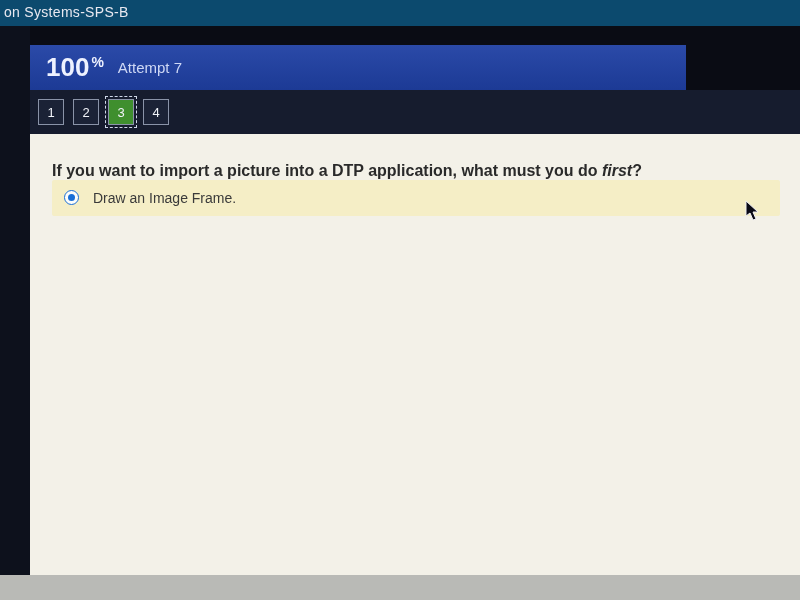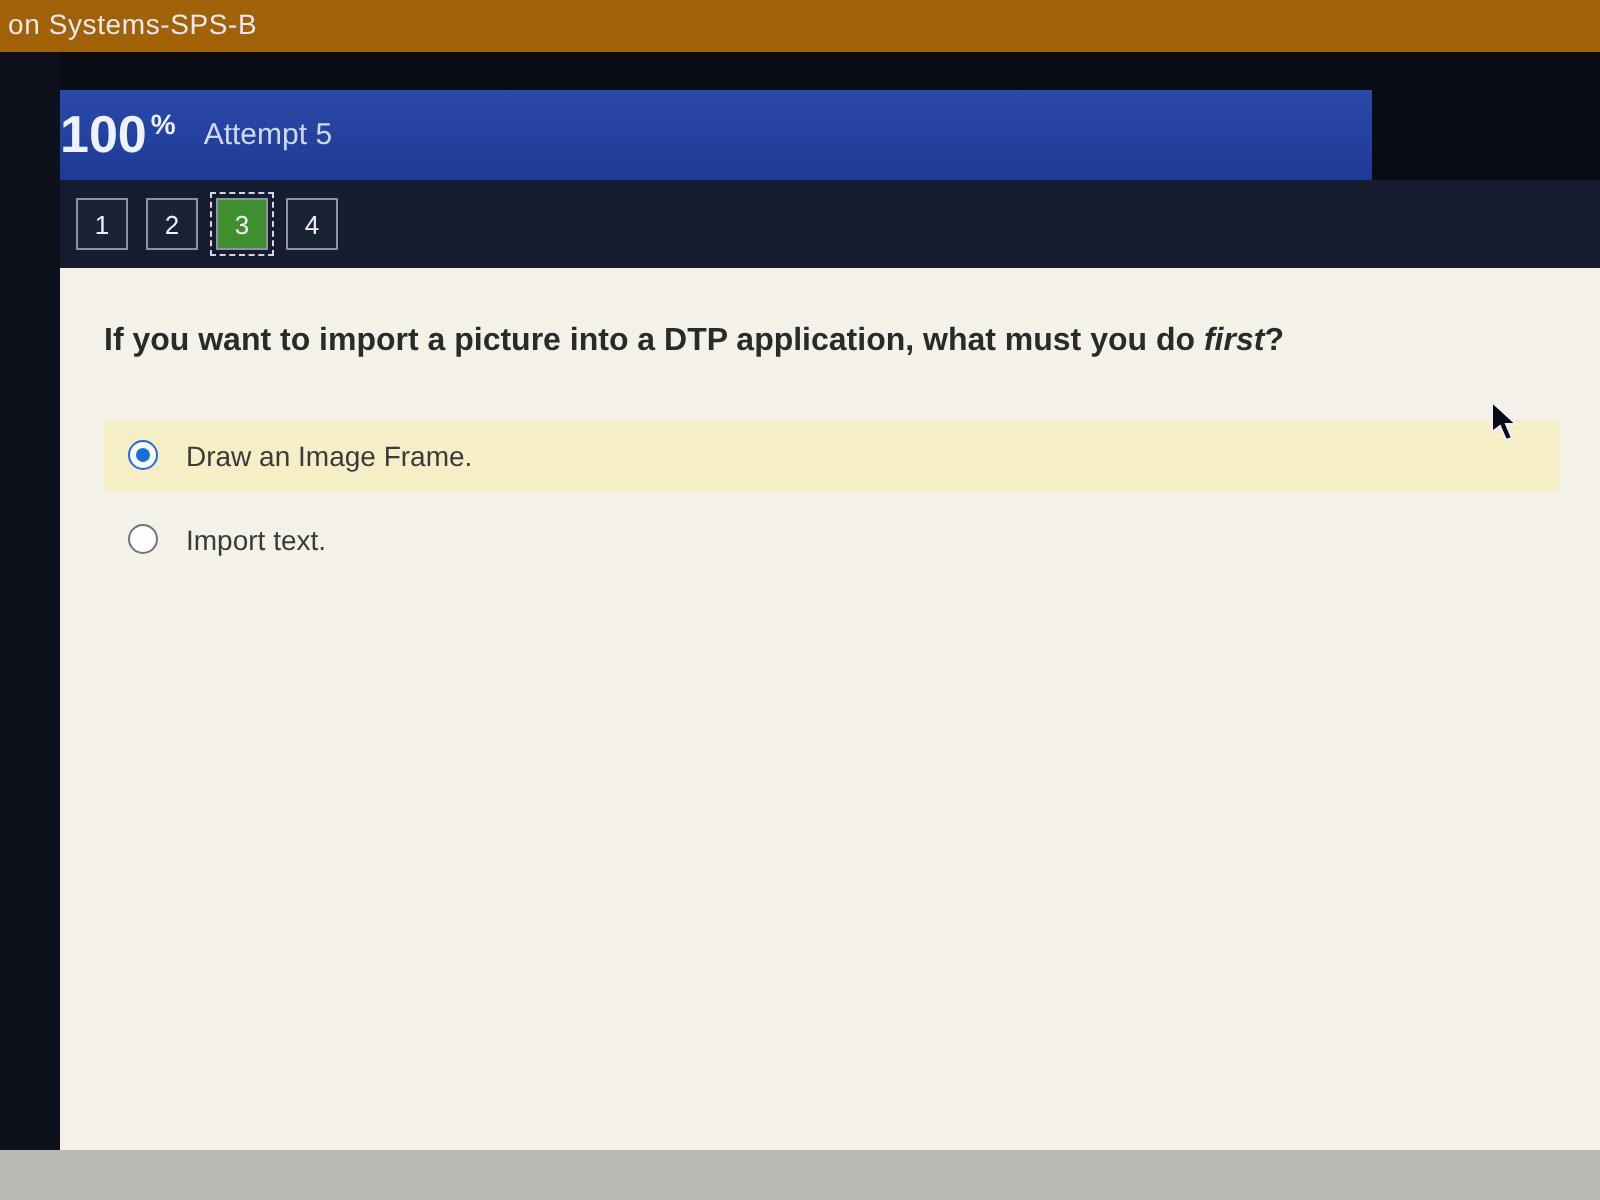--- a/index.html
+++ b/index.html
@@ -16,42 +16,42 @@
     position: absolute;
     left: 0; top: 0;
     width: 800px; height: 575px;
     background: #0a0c14;
   }
 
   .title-bar {
     position: absolute;
     left: 0; top: 0;
     width: 800px; height: 26px;
-    background: #a16207;
+    background: #0c4a6e;
     color: #e8e8f0;
     font-size: 14px;
     padding: 4px 0 0 4px;
     letter-spacing: 0.3px;
   }
 
   .sidebar-dark {
     position: absolute;
     left: 0; top: 26px;
     width: 30px; height: 549px;
     background: #0d111c;
   }
 
   .blue-header {
     position: absolute;
     left: 30px; top: 45px;
     width: 656px; height: 45px;
     background: linear-gradient(#2b4aa8, #1c3a95);
     display: flex;
     align-items: center;
-    padding-left: 0;
+    padding-left: 16px;
     color: #eef2ff;
   }
   .score-num {
     font-size: 26px;
     font-weight: bold;
   }
   .score-pct {
     font-size: 14px;
     font-weight: bold;
     vertical-align: top;
@@ -97,21 +97,20 @@
     left: 30px; top: 134px;
     width: 770px; height: 441px;
     background: #f3f1e8;
     padding: 28px 20px 20px 22px;
   }
 
   .question {
     font-size: 16px;
     font-weight: bold;
     color: #2a2a2a;
-    margin-bottom: 30px;
   }
   .question .first {
     font-style: italic;
   }
 
   .option {
     display: flex;
     align-items: flex-start;
     padding: 10px 12px;
     font-size: 14px;
@@ -159,45 +158,41 @@
 
     <div class="title-bar">
       <span>on Systems-SPS-B</span>
     </div>
 
     <div class="sidebar-dark"></div>
 
     <div class="blue-header">
       <span class="score-num">100</span>
       <span class="score-pct">%</span>
-      <span class="attempt">Attempt 5</span>
+      <span class="attempt">Attempt 7</span>
     </div>
 
     <div class="qnav">
       <div class="qbox">1</div>
       <div class="qbox">2</div>
       <div class="qbox active">3</div>
       <div class="qbox">4</div>
     </div>
 
     <div class="content-panel">
 
       <div class="question">
         <span>If you want to import a picture into a DTP application, what must you do </span><span class="first">first</span><span>?</span>
       </div>
 
       <div class="option selected">
         <span class="radio checked"></span>
         <span>Draw an Image Frame.</span>
       </div>
 
-      <div class="option">
-        <span class="radio"></span>
-        <span>Import text.</span>
-      </div>
 
 
 
     </div>
 
     <svg class="cursor" viewBox="0 0 16 22">
       <path d="M1 1 L1 16 L5 13 L8 20 L11 19 L8 12 L13 12 Z" fill="#0a0a15" stroke="#f0f0f5" stroke-width="1"></path>
     </svg>
 
   </div>

